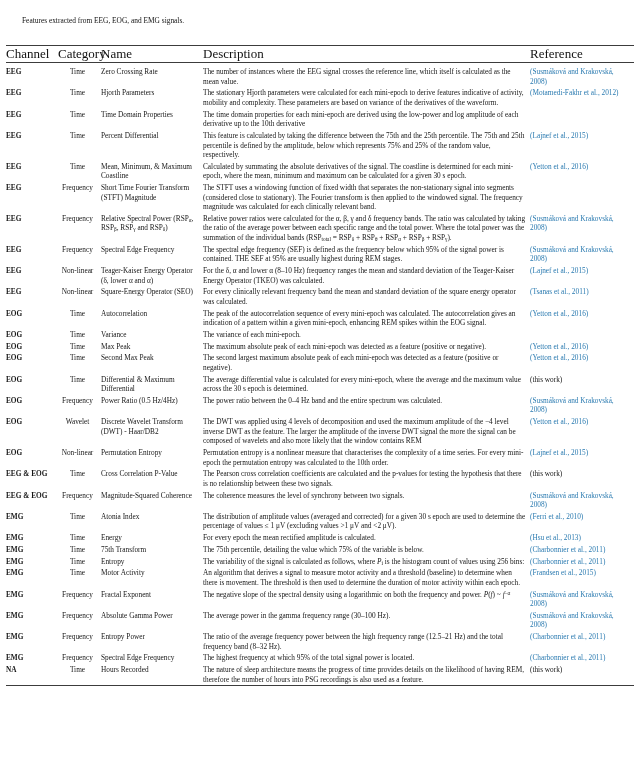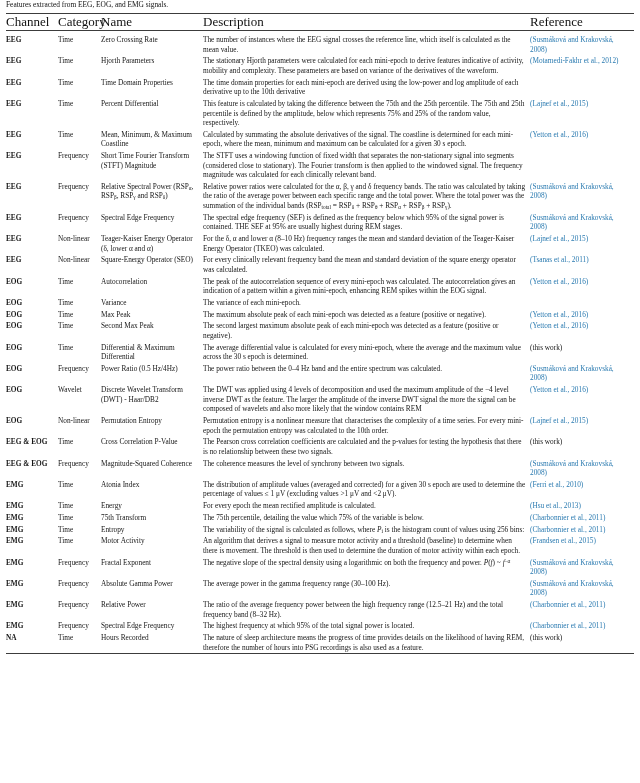--- a/index.html
+++ b/index.html
@@ -22,21 +22,21 @@
     height: 783px;
     box-sizing: border-box;
     padding: 0 6px;
   }
 
   .caption {
     font-size: 7.4px;
     line-height: 9px;
     color: #111111;
     padding: 0 0 2px 0;
-    margin: 0;
+    margin: 16px;
     height: 11px;
     overflow: hidden;
     white-space: nowrap;
   }
 
   table.feature-table {
     width: 628px;
     border-collapse: collapse;
     table-layout: fixed;
     font-size: 7.3px;
@@ -75,21 +75,21 @@
   }
 
   
   col.c-channel  { width: 52px; }
   col.c-category { width: 43px; }
   col.c-name     { width: 102px; }
   col.c-desc     { width: 327px; }
   col.c-ref      { width: 104px; }
 
   td.channel  { padding-left: 24px; font-weight: bold; }
-  td.category { padding-left: 0px; }
+  td.category { padding-left: 0px; text-align: center; }
   th.channel  { padding-left: 24px; }
 
   .ref-link { color: #2a7ab0; }
   .ref-plain { color: #161616; font-family: Liberation Serif, serif; }
 
   .desc sub, .name sub {
     font-size: 0.72em;
     line-height: 0;
     vertical-align: -0.22em;
   }
@@ -309,21 +309,21 @@
         <tr>
           <td class="channel">EMG</td>
           <td class="category">Frequency</td>
           <td class="name">Absolute Gamma Power</td>
           <td class="desc">The average power in the gamma frequency range (30–100 Hz).</td>
           <td class="ref"><span class="ref-link">(Susmáková and Krakovská, 2008)</span></td>
         </tr>
         <tr>
           <td class="channel">EMG</td>
           <td class="category">Frequency</td>
-          <td class="name">Relative Power</td>
+          <td class="name">Entropy Power</td>
           <td class="desc">The ratio of the average frequency power between the high frequency range (12.5–21 Hz) and the total frequency band (8–32 Hz).</td>
           <td class="ref"><span class="ref-link">(Charbonnier et al., 2011)</span></td>
         </tr>
         <tr>
           <td class="channel">EMG</td>
           <td class="category">Frequency</td>
           <td class="name">Spectral Edge Frequency</td>
           <td class="desc">The highest frequency at which 95% of the total signal power is located.</td>
           <td class="ref"><span class="ref-link">(Charbonnier et al., 2011)</span></td>
         </tr>

